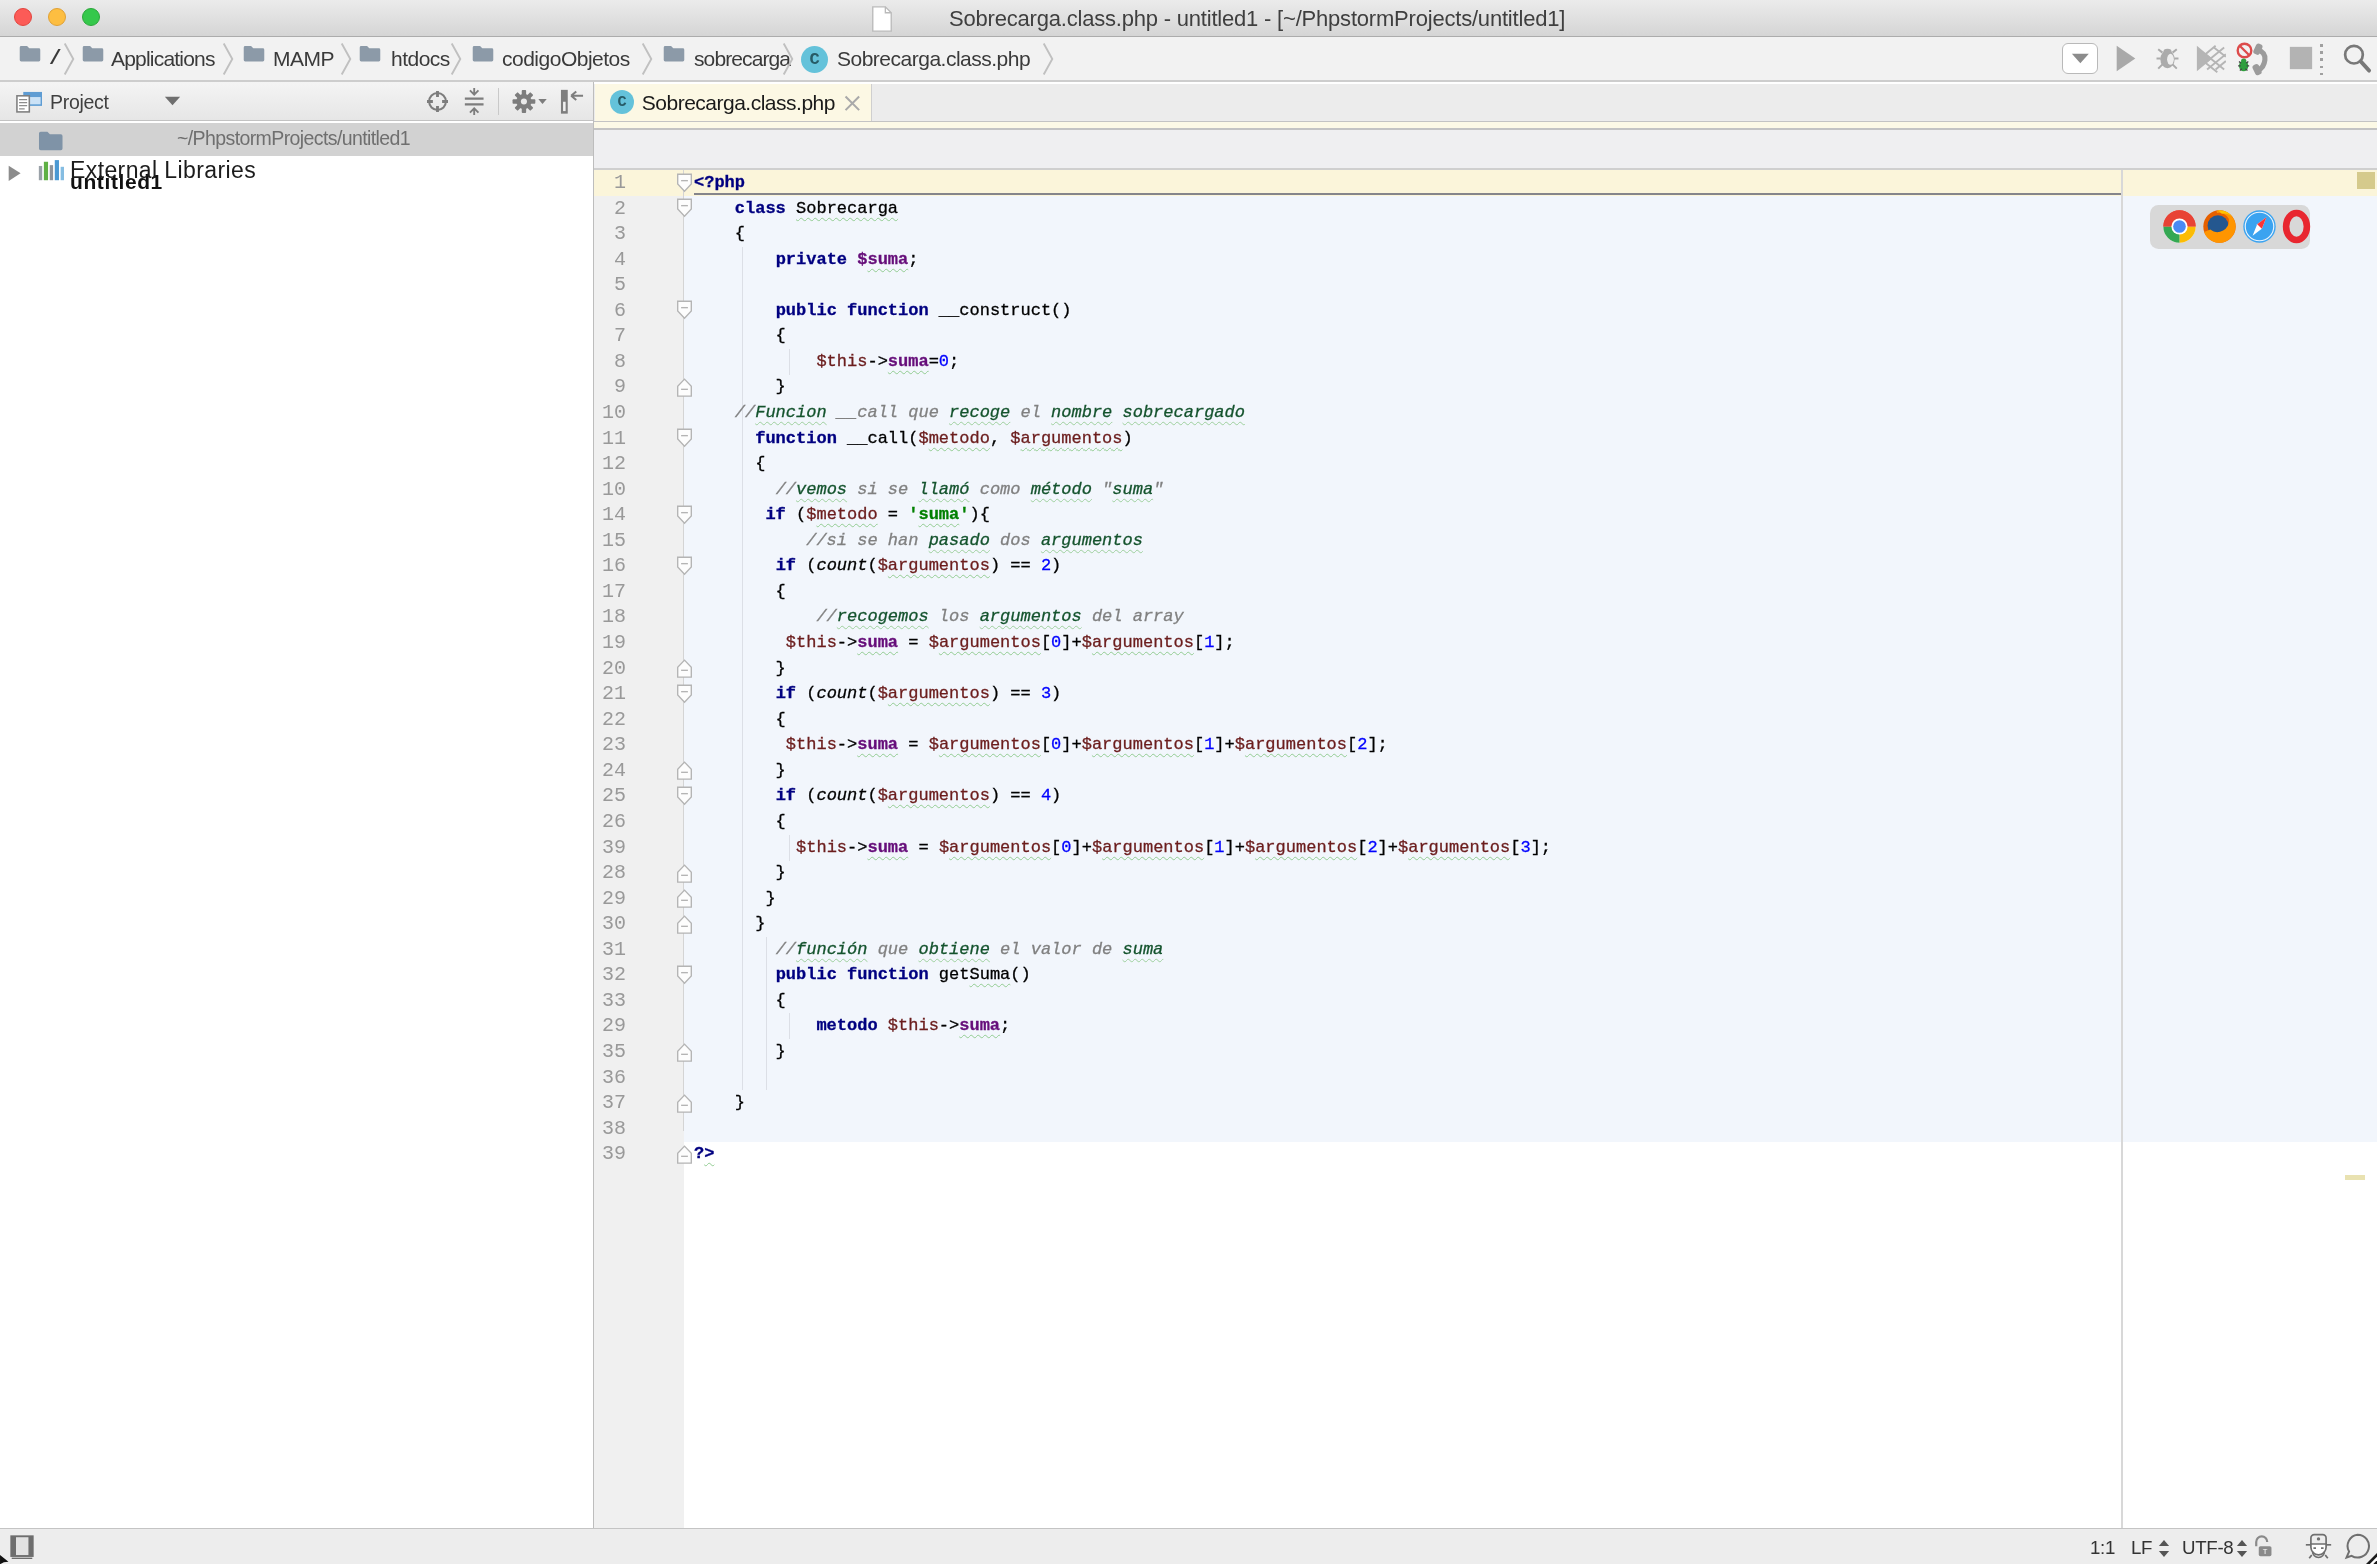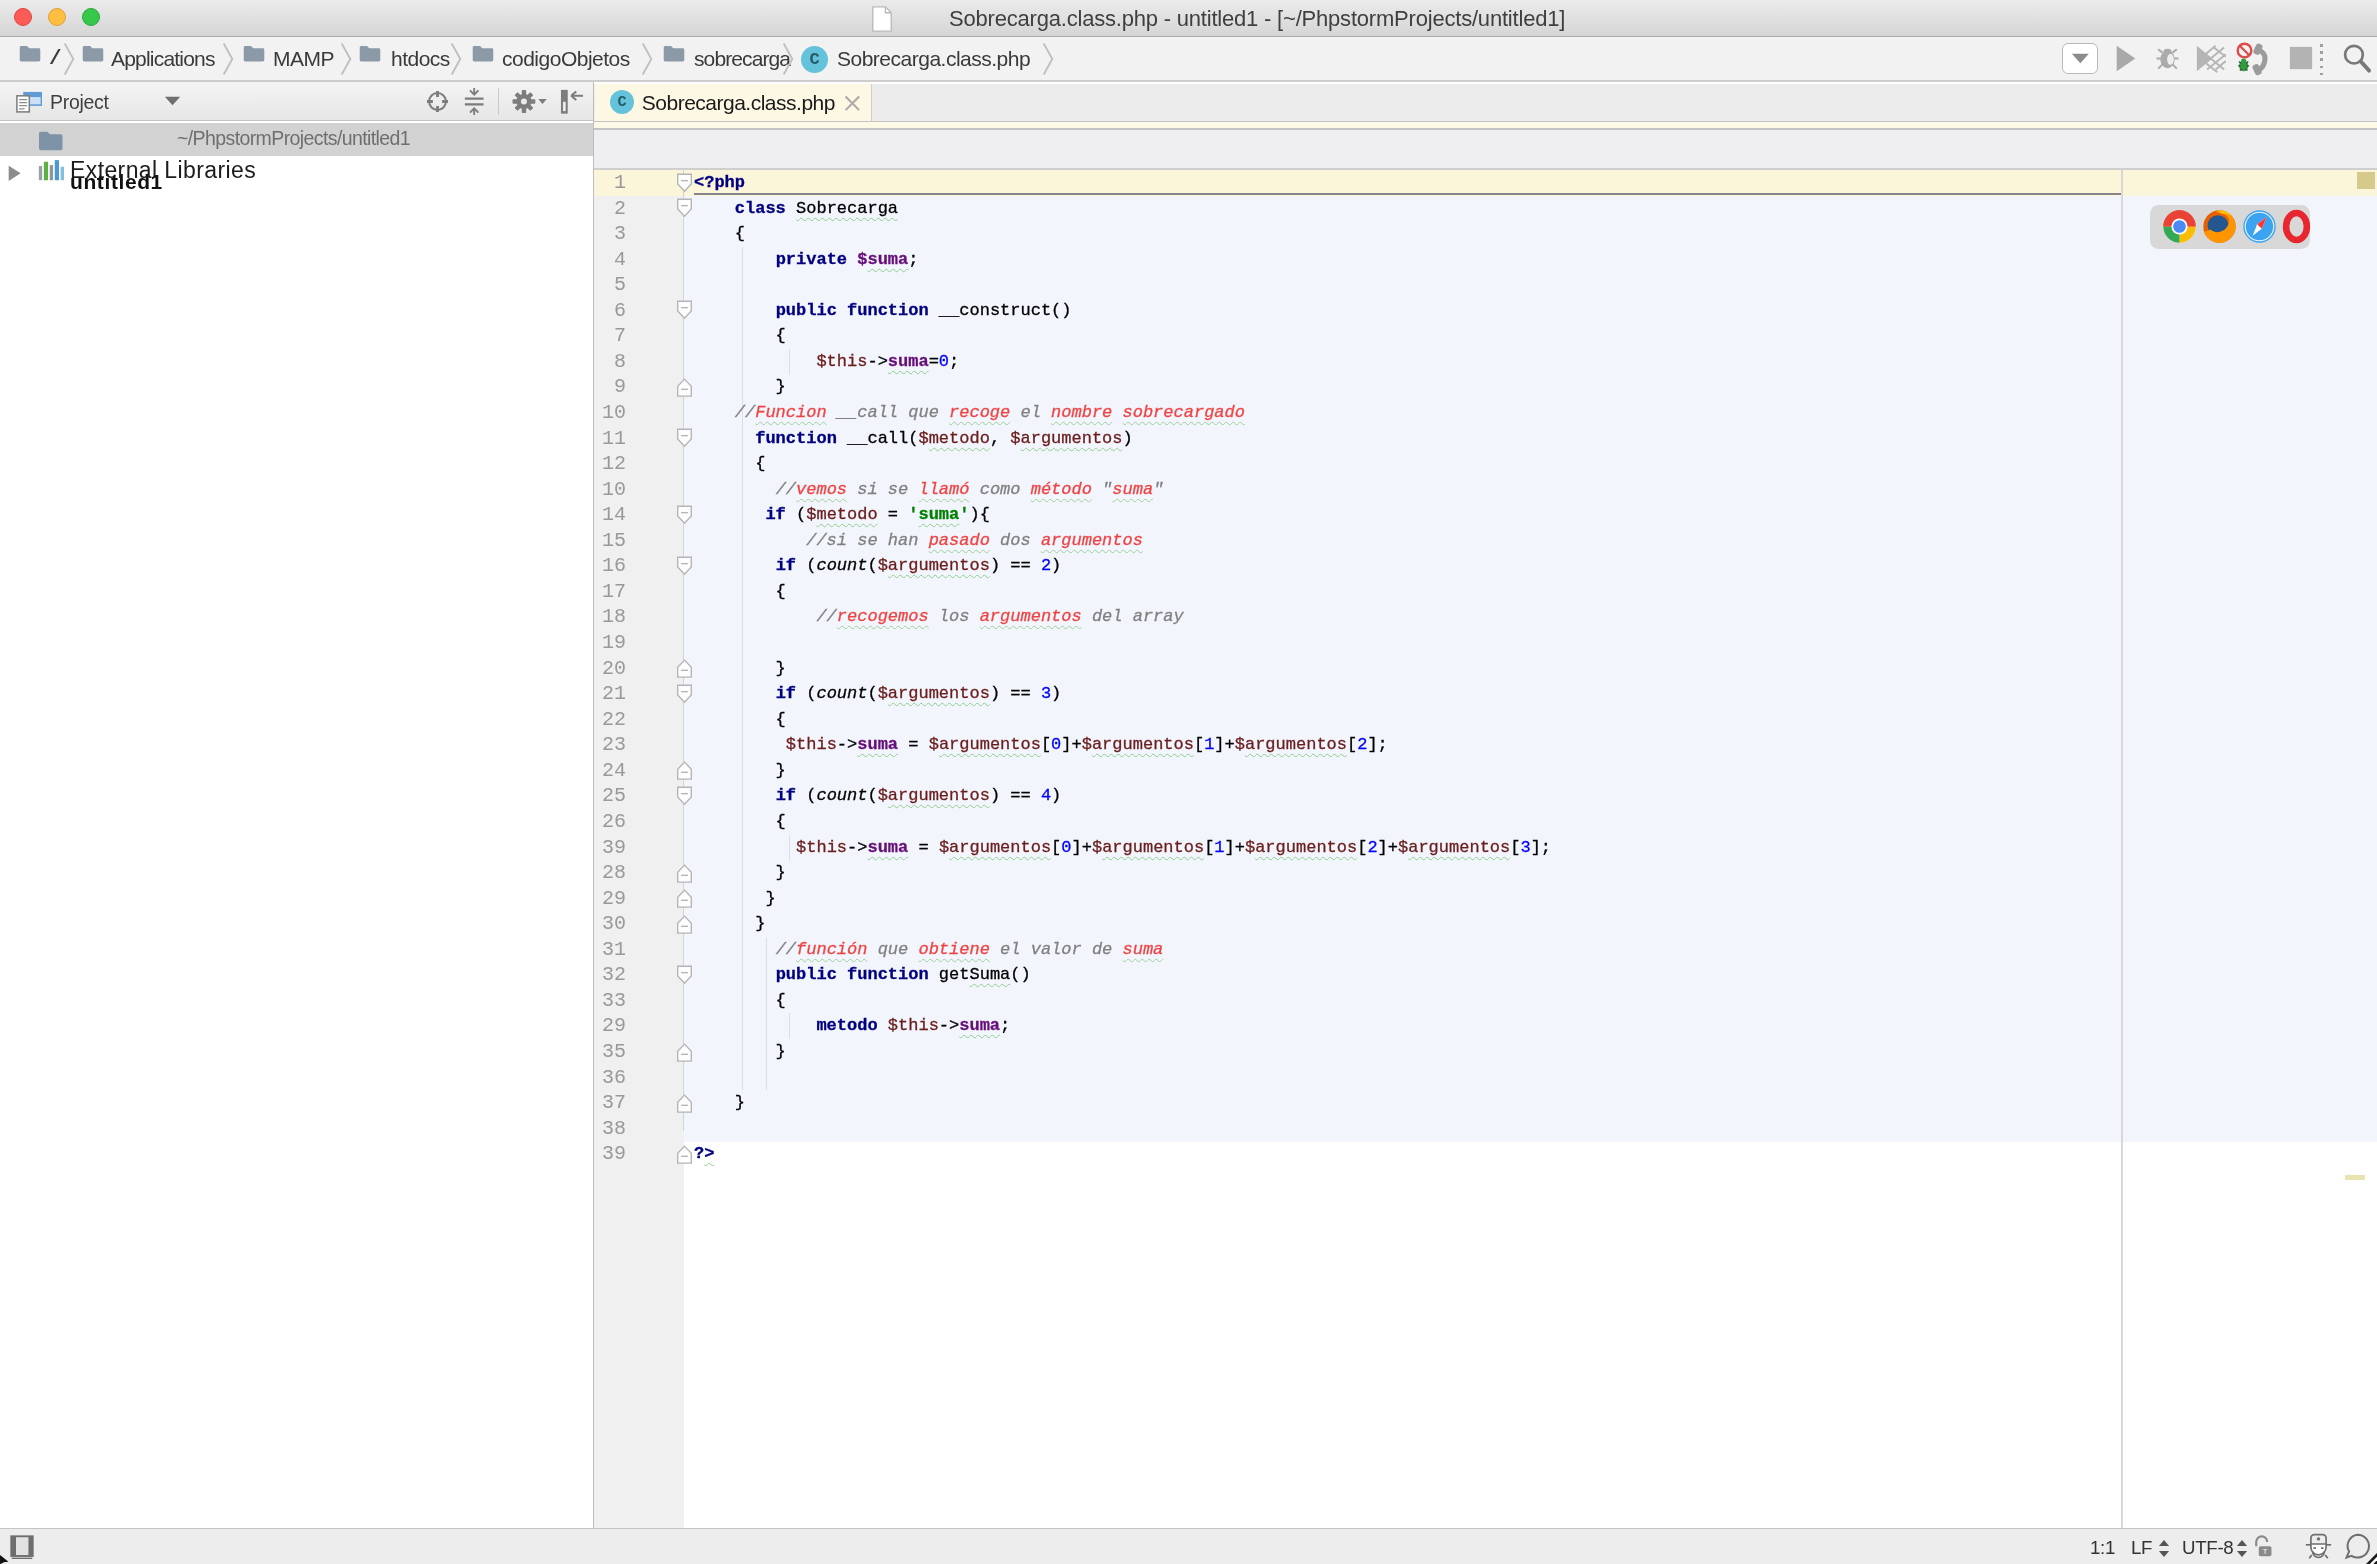--- a/index.html
+++ b/index.html
@@ -46,21 +46,21 @@
 .k  { color:#000080; font-weight:bold; }
 .kw { color:#000080; font-weight:bold; text-decoration:underline wavy #93cc93 0.8px; text-underline-offset:4.2px; }
 .v  { color:#6b1d1d; }
 .vw { color:#6b1d1d; text-decoration:underline wavy #93cc93 0.8px; text-underline-offset:4.2px; }
 .f  { color:#660e7a; font-weight:bold; }
 .fw { color:#660e7a; font-weight:bold; text-decoration:underline wavy #93cc93 0.8px; text-underline-offset:4.2px; }
 .n  { color:#0000ff; }
 .s  { color:#008000; font-weight:bold; }
 .sw { color:#008000; font-weight:bold; text-decoration:underline wavy #93cc93 0.8px; text-underline-offset:4.2px; }
 .c  { color:#808080; font-style:italic; }
-.cw { color:#ef4444; font-style:italic; text-decoration:underline wavy #9ed09e 0.8px; text-underline-offset:4.2px; }
+.cw { color:#14532d; font-style:italic; text-decoration:underline wavy #9ed09e 0.8px; text-underline-offset:4.2px; }
 .i  { font-style:italic; }
 .pw { text-decoration:underline wavy #93cc93 0.8px; text-underline-offset:4.2px; }
 
 #status { position:absolute; left:0; top:1528px; width:2377px; height:36px; background:#ededed;
   border-top:1.7px solid #c4c4c4; }
 .st { position:absolute; top:7.6px; font-size:18.7px; letter-spacing:-0.3px; color:#333; }
 
 #browsers { position:absolute; left:2150px; top:205px; width:160px; height:44px; background:#d8d8d8; border-radius:8.5px; }
 #browsers svg { position:absolute; top:3.4px; }
 </style></head>
@@ -370,20 +370,21 @@
 <div class="cl" style="top:332px">       <span class="k">if</span> (<span class="v">$</span><span class="vw">metodo</span> = <span class="s">'</span><span class="sw">suma</span><span class="s">'</span>){</div>
 <div class="ln" style="top:332px">14</div>
 <div class="cl" style="top:358px">           <span class="c">//si se han </span><span class="cw">pasado</span><span class="c"> dos </span><span class="cw">argumentos</span></div>
 <div class="ln" style="top:358px">15</div>
 <div class="cl" style="top:383px">        <span class="k">if</span> (<span class="i">count</span>(<span class="v">$</span><span class="vw">argumentos</span>) == <span class="n">2</span>)</div>
 <div class="ln" style="top:383px">16</div>
 <div class="cl" style="top:409px">        {</div>
 <div class="ln" style="top:409px">17</div>
 <div class="cl" style="top:434px">            <span class="c">//</span><span class="cw">recogemos</span><span class="c"> los </span><span class="cw">argumentos</span><span class="c"> del array</span></div>
 <div class="ln" style="top:434px">18</div>
+<div class="cl" style="top:460px">         <span class="v">$this</span>-&gt;<span class="fw">suma</span> = <span class="v">$</span><span class="vw">argumentos</span>[<span class="n">0</span>]+<span class="v">$</span><span class="vw">argumentos</span>[<span class="n">1</span>];</div>
 <div class="ln" style="top:460px">19</div>
 <div class="cl" style="top:486px">        }</div>
 <div class="ln" style="top:486px">20</div>
 <div class="cl" style="top:511px">        <span class="k">if</span> (<span class="i">count</span>(<span class="v">$</span><span class="vw">argumentos</span>) == <span class="n">3</span>)</div>
 <div class="ln" style="top:511px">21</div>
 <div class="cl" style="top:537px">        {</div>
 <div class="ln" style="top:537px">22</div>
 <div class="cl" style="top:562px">         <span class="v">$this</span>-&gt;<span class="fw">suma</span> = <span class="v">$</span><span class="vw">argumentos</span>[<span class="n">0</span>]+<span class="v">$</span><span class="vw">argumentos</span>[<span class="n">1</span>]+<span class="v">$</span><span class="vw">argumentos</span>[<span class="n">2</span>];</div>
 <div class="ln" style="top:562px">23</div>
 <div class="cl" style="top:588px">        }</div>

